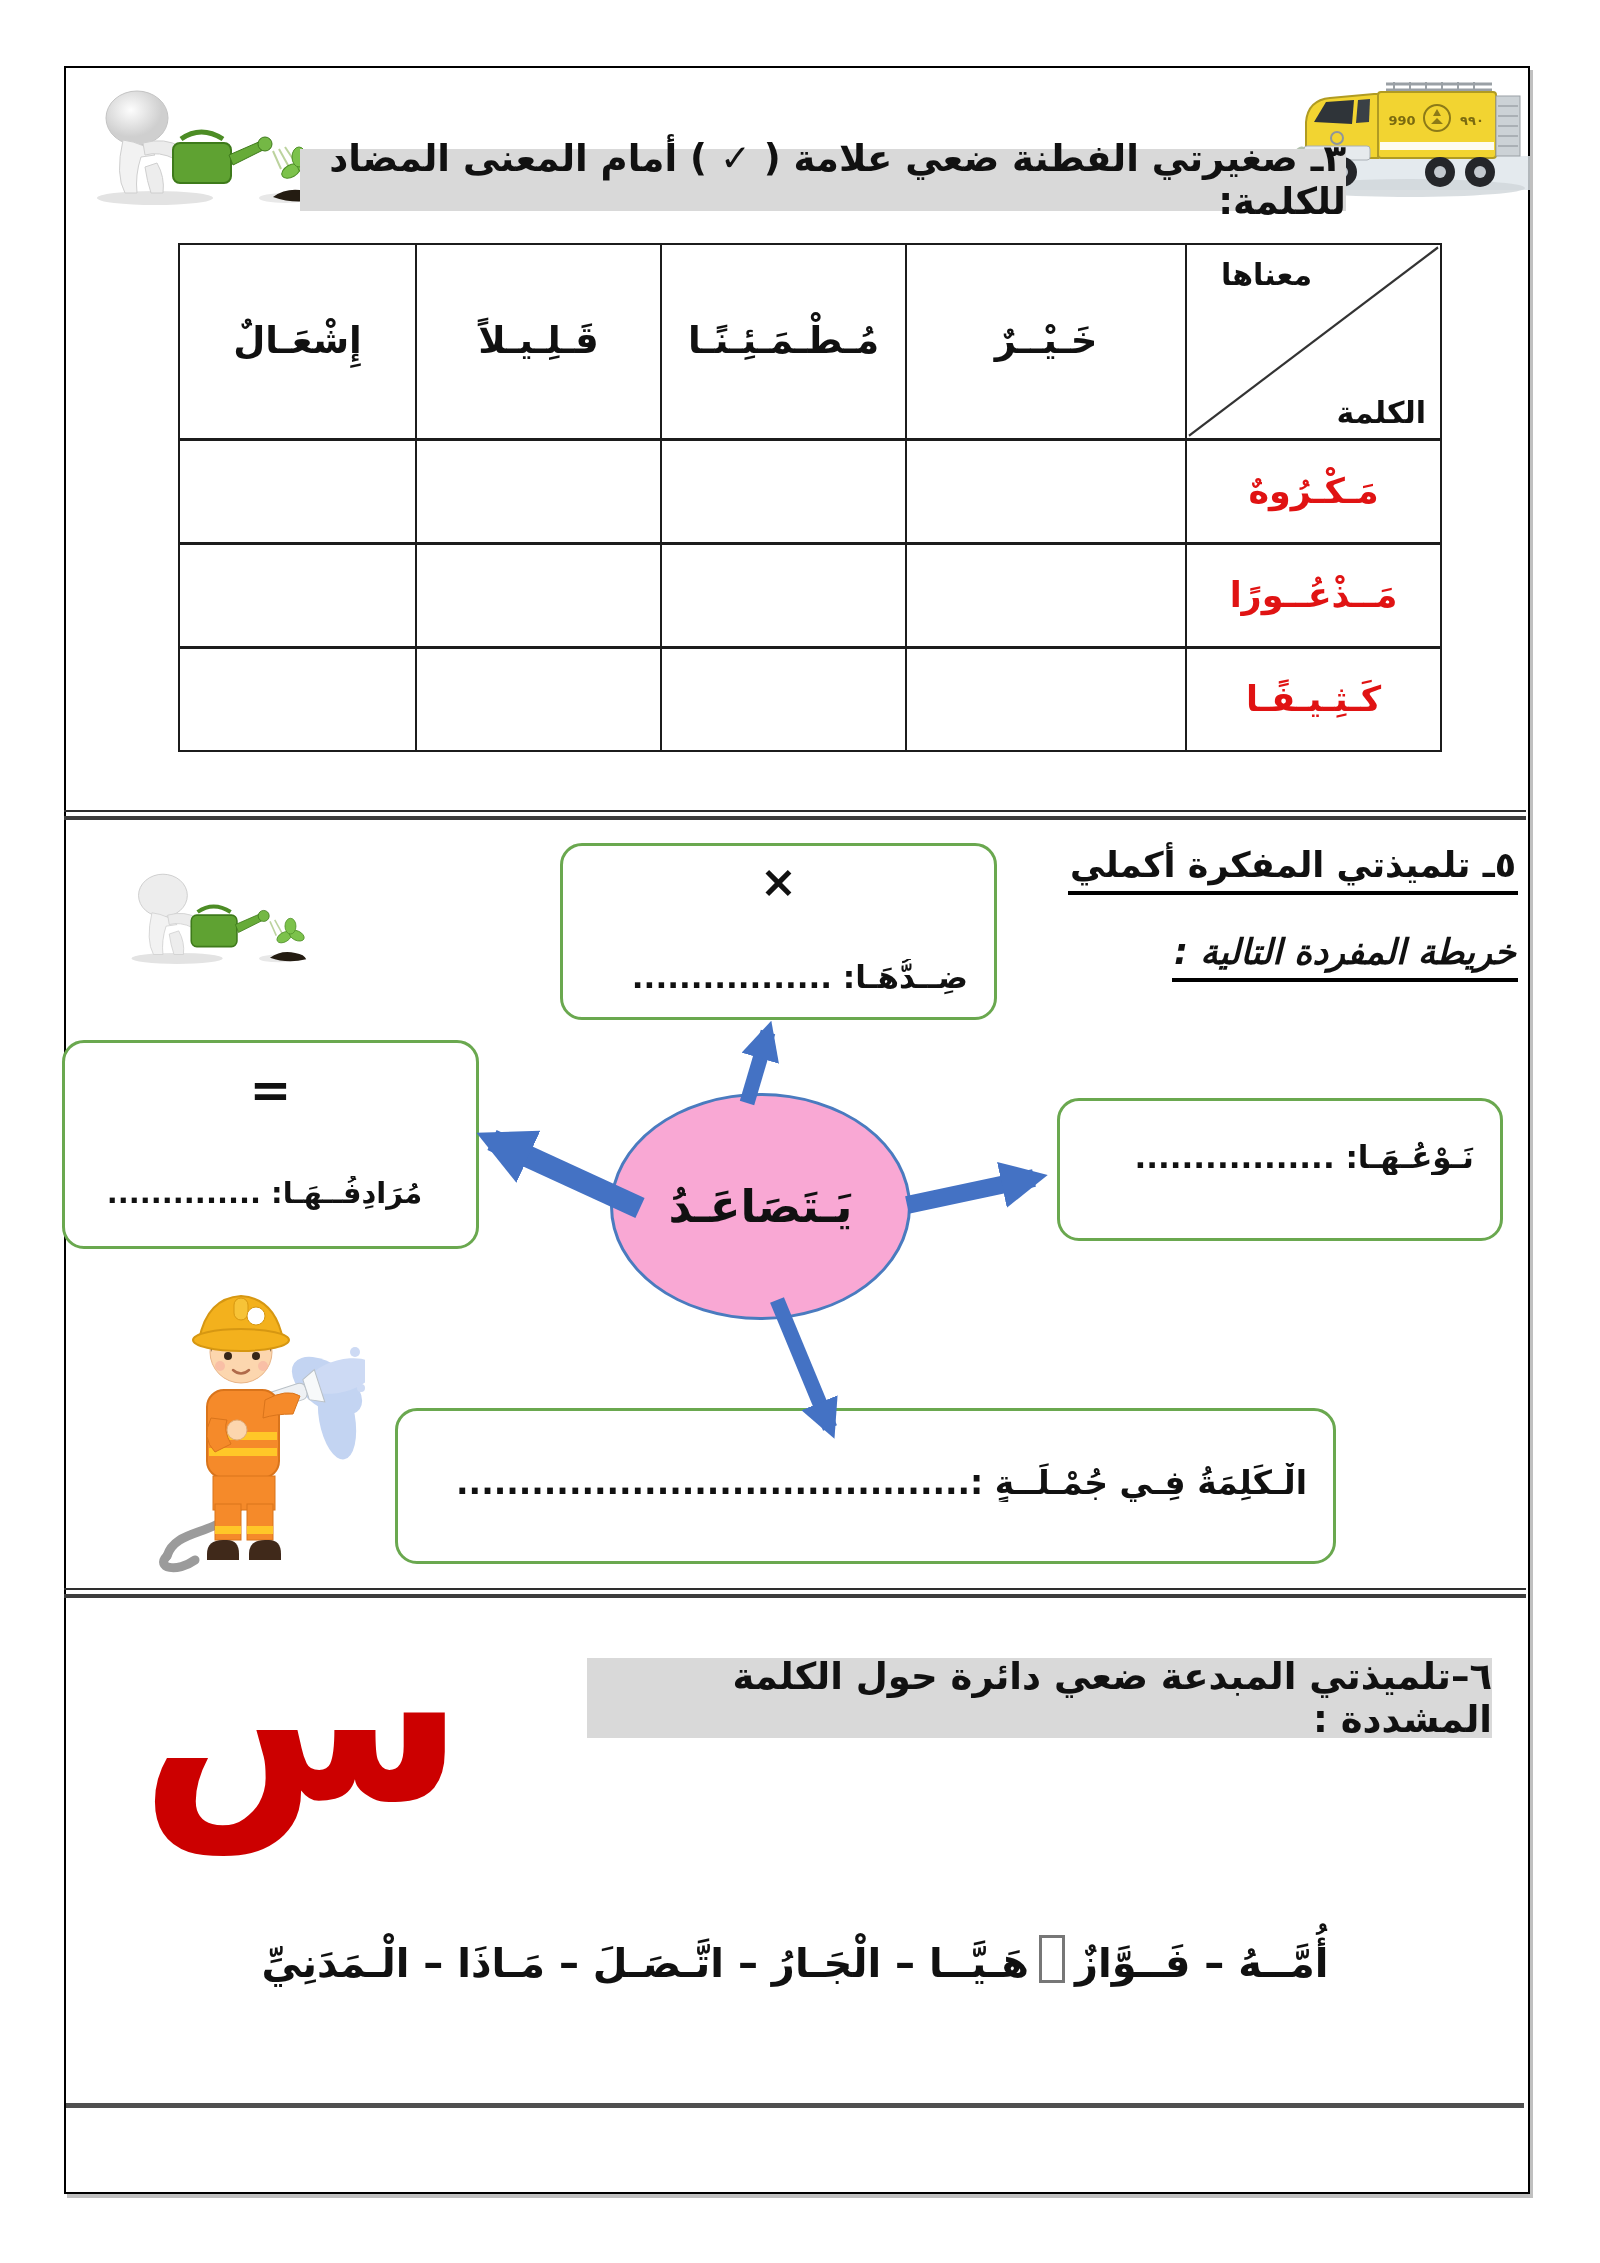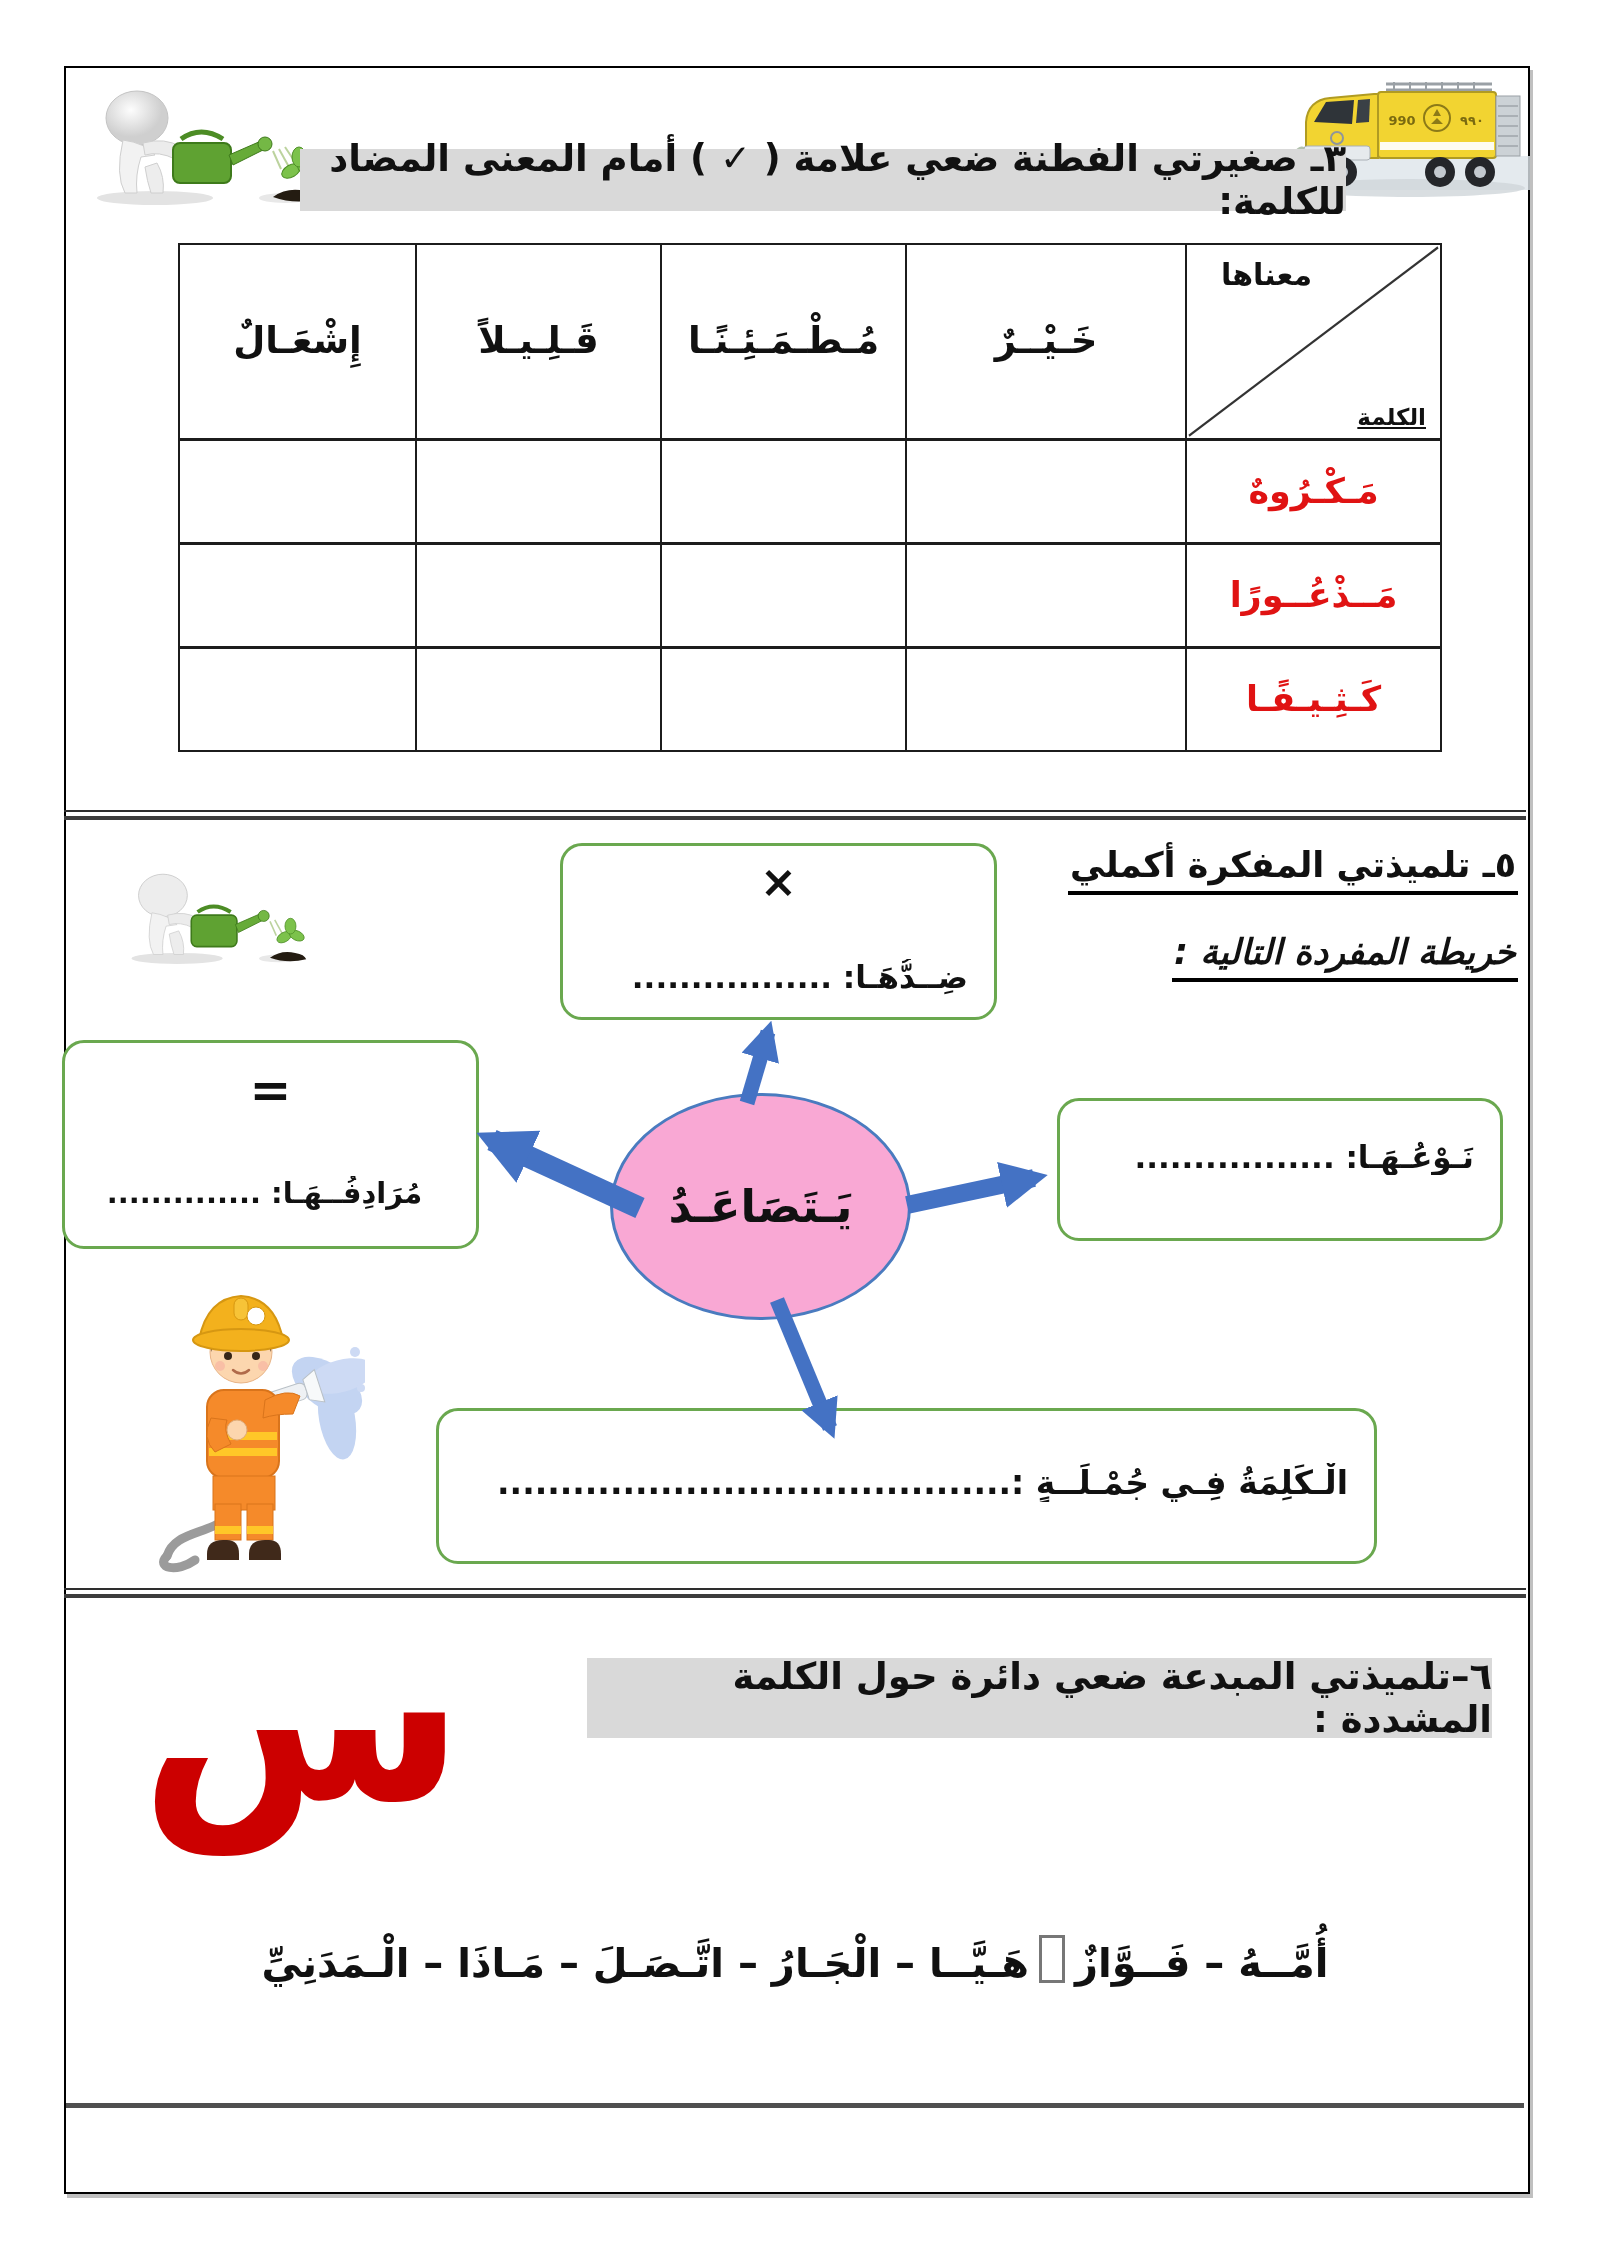--- a/index.html
+++ b/index.html
@@ -18,41 +18,41 @@
   
   .tbl-wrap{left:178px;top:243px;width:1002px;height:509px;}
   table.grid{width:100%;height:100%;border-collapse:collapse;table-layout:fixed;direction:rtl;}
   table.grid th,table.grid td{border:2px solid #1c1c1c;padding:0;text-align:center;vertical-align:middle;}
   table.grid tr.hdr{height:162px;}
   table.grid tr.data{height:86px;border-top:3px solid #1c1c1c;}
   th.colhead{font-size:37px;font-weight:bold;line-height:1.9;}
   th.rowlabel{color:var(--red);font-size:35px;font-weight:bold;line-height:1.9;}
   th.corner{position:relative;}
   .corner-top{position:absolute;top:12px;left:34px;font-size:30px;font-weight:bold;}
-  .corner-bottom{position:absolute;bottom:8px;right:14px;font-size:23px;font-weight:bold;text-decoration:underline;}
+  .corner-bottom{position:absolute;bottom:8px;right:14px;font-size:30px;font-weight:bold;}
   .diag{position:absolute;inset:0;width:100%;height:100%;}
   
   .divider-double{left:64px;width:1462px;height:4px;border-top:2px solid #2e2e2e;border-bottom:4px solid #3d3d3d;}
   .divider-single{left:66px;width:1458px;height:5px;background:#4f4f4f;}
   
   .h5line{left:1000px;width:518px;text-align:right;direction:rtl;font-size:35px;font-weight:bold;}
   .h5line span{display:inline-block;border-bottom:4px solid #000;padding:0 2px 6px 2px;}
   .gbox{border:3px solid var(--green);border-radius:22px;background:#fff;direction:rtl;}
   .gbox .sym{position:absolute;top:10px;left:0;right:0;text-align:center;font-weight:900;}
   .gbox .lbl{position:absolute;right:26px;left:14px;font-size:31px;font-weight:bold;direction:rtl;
              white-space:nowrap;overflow:hidden;}
   .box-opposite{left:560px;top:843px;width:431px;height:171px;}
   .box-opposite .sym{font-size:44px;}
   .box-opposite .lbl{bottom:22px;}
   .box-synonym{left:62px;top:1040px;width:411px;height:203px;}
   .box-synonym .sym{font-size:50px;top:18px;}
   .box-synonym .lbl{bottom:36px;font-size:29px;text-align:center;}
   .box-type{left:1057px;top:1098px;width:428px;height:137px;padding-left:12px;}
   .box-type .lbl{top:38px;}
-  .box-sentence{left:395px;top:1408px;width:935px;height:150px;margin-left:41px;}
+  .box-sentence{left:395px;top:1408px;width:935px;height:150px;}
   .box-sentence .lbl{top:52px;font-size:33px;}
   .ellipse{left:610px;top:1093px;width:295px;height:221px;border:3px solid #4a7bbf;border-radius:50%;
            background:#f9a8d4;display:flex;align-items:center;justify-content:center;
            font-size:45px;font-weight:bold;direction:rtl;}
   .arrows{left:0;top:0;width:1600px;height:2263px;pointer-events:none;}
   
   .seen{left:140px;top:1588px;width:240px;height:270px;color:var(--letter-red);
         font-size:235px;line-height:260px;font-weight:bold;text-align:center;}
   .words{left:66px;width:1458px;text-align:center;direction:rtl;font-size:40px;font-weight:bold;
          line-height:1.75;white-space:nowrap;}

